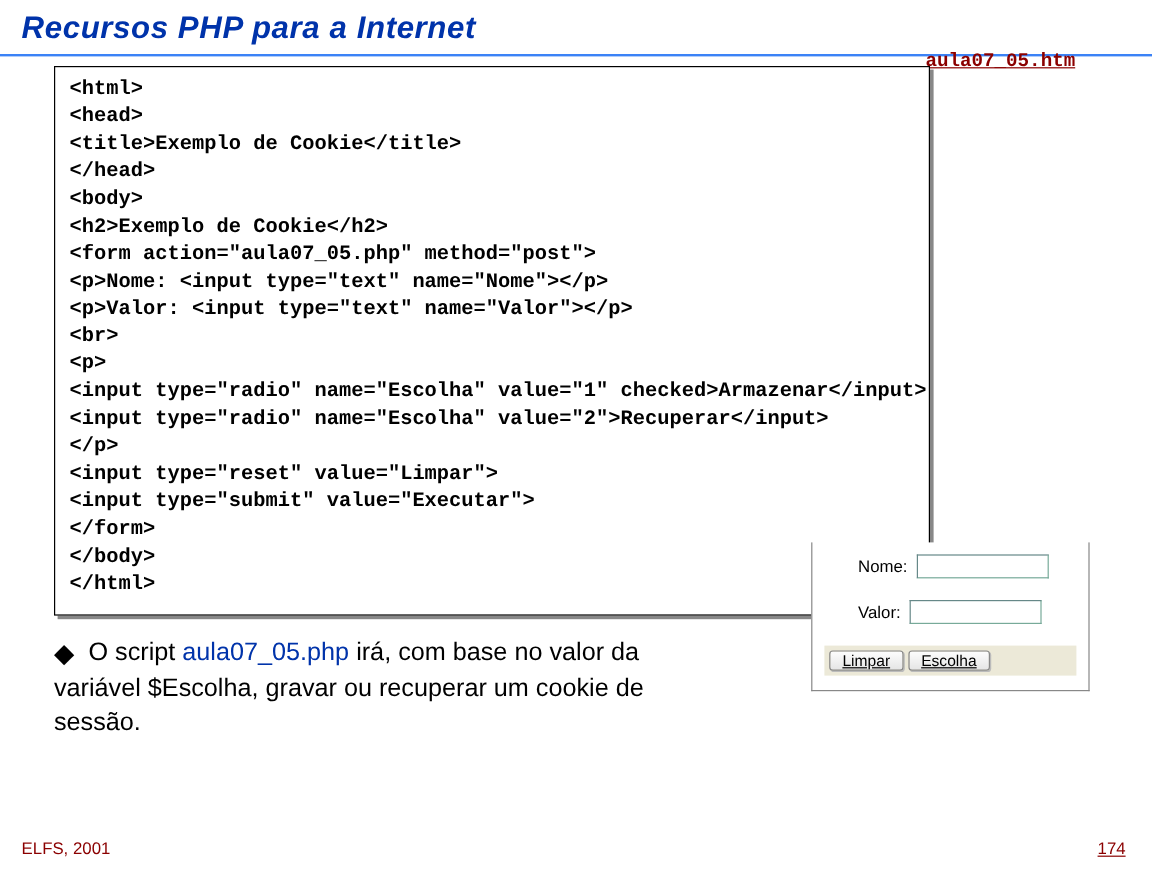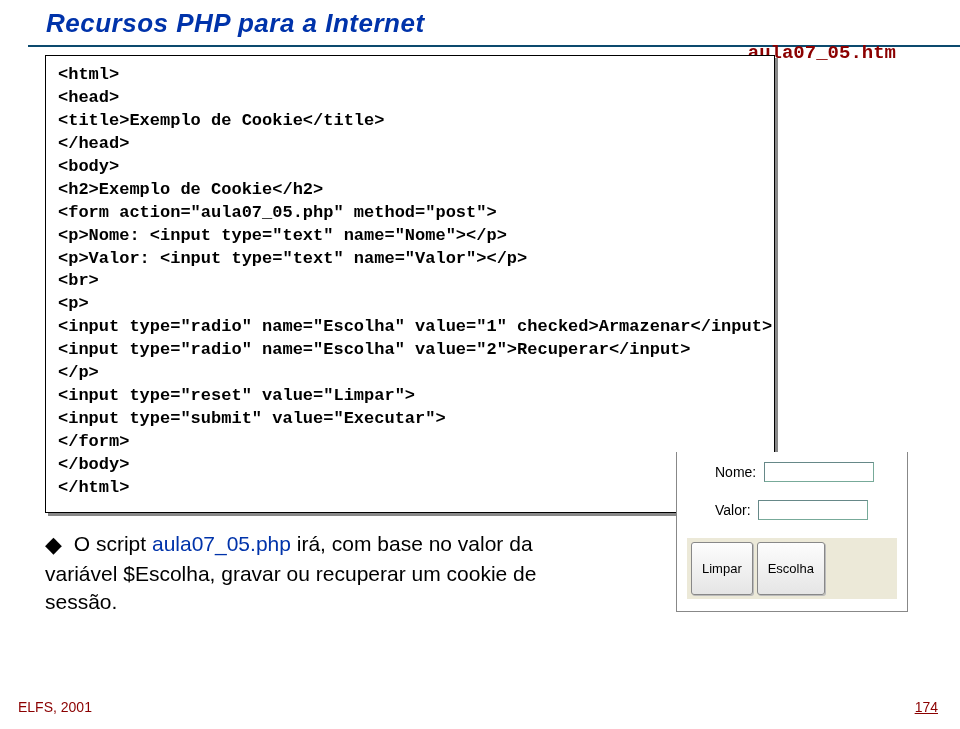--- a/index.html
+++ b/index.html
@@ -9,23 +9,22 @@
     background: #fff;
     font-family: Arial, Helvetica, sans-serif;
     position: relative;
   }
   .title {
     color: #0033aa;
     font-weight: bold;
     font-style: italic;
     font-size: 26px;
     padding: 8px 0 6px 18px;
-    border-bottom: 2px solid #0c4a6e;
+    border-bottom: 2px solid #3b82f6;
     letter-spacing: 0.5px;
-    margin-left: 28px;
   }
   .code-card {
     position: absolute;
     top: 55px;
     left: 45px;
     width: 730px;
     border: 1px solid #000;
     box-shadow: 3px 3px 0 #888;
     background: #fff;
     padding: 8px 28px 12px 12px;
@@ -34,22 +33,23 @@
     font-size: 17px;
     line-height: 1.35;
     white-space: pre;
   }
   .filename {
     position: absolute;
     top: 42px;
     right: 64px;
     font-family: "Courier New", monospace;
     font-weight: bold;
-    font-size: 19px;
+    font-size: 16px;
     color: #8b0000;
+    text-decoration: underline;
   }
   .bullet-block {
     position: absolute;
     top: 530px;
     left: 45px;
     width: 530px;
     font-size: 21px;
     line-height: 1.35;
   }
   .bullet-block .bullet {
@@ -89,26 +89,27 @@
   }
   .radio-row {
     background: #ece9d8;
     padding: 6px 4px;
     margin-bottom: 12px;
     font-size: 14px;
   }
   .radio-row input { margin: 0 2px 0 4px; vertical-align: middle; }
   .btn {
     font-size: 13px;
-    padding: 18px 10px;
+    padding: 0 10px;
     border: 1px solid #888;
     border-radius: 3px;
     background: linear-gradient(#fdfdfd, #e5e5e5);
     cursor: pointer;
     box-shadow: 1px 1px 0 #bbb;
+    text-decoration: underline;
   }
   .btn-row { background: #ece9d8; padding: 4px 4px; }
   .footer-left {
     position: absolute;
     bottom: 14px;
     left: 18px;
     color: #8b0000;
     font-size: 14px;
   }
   .footer-right {

